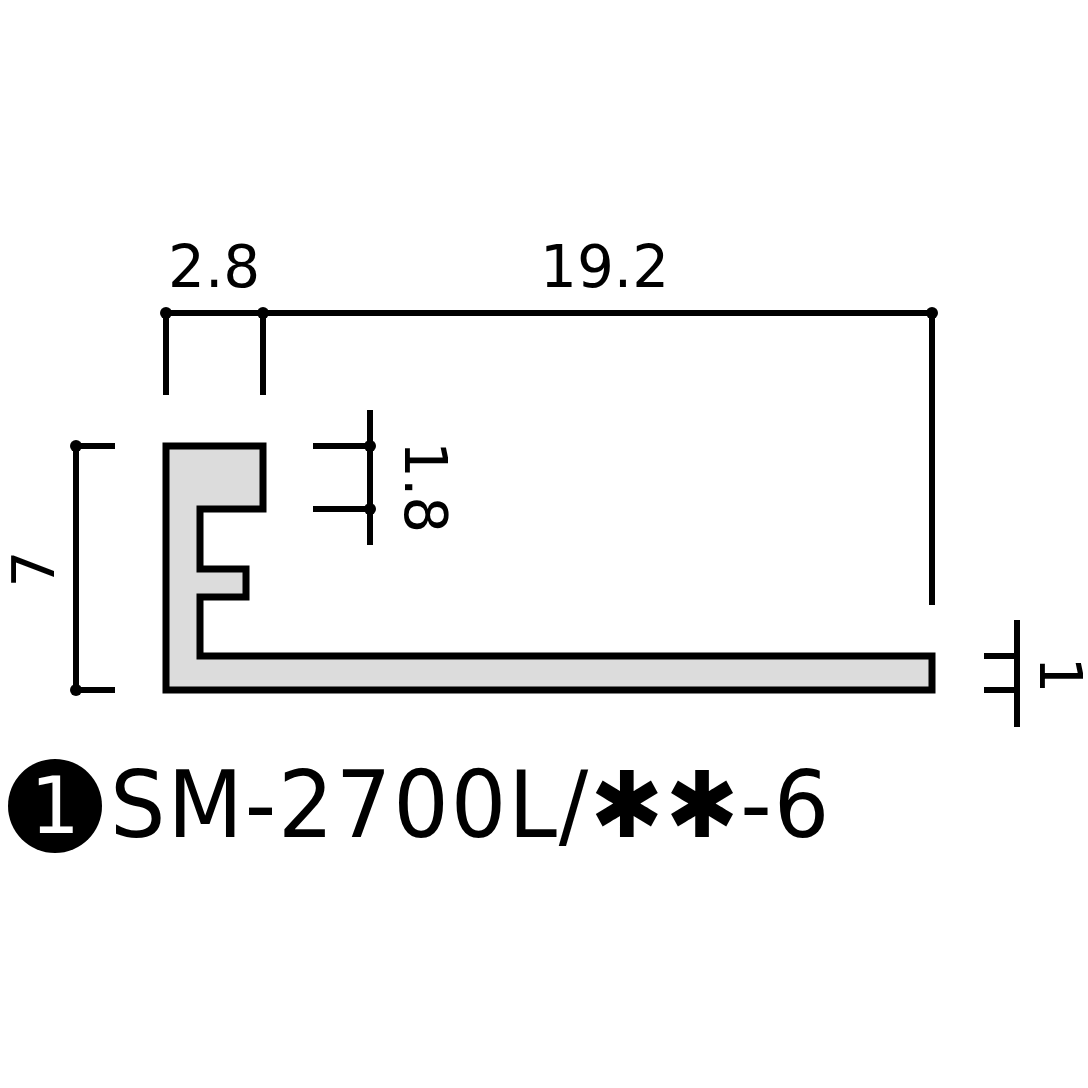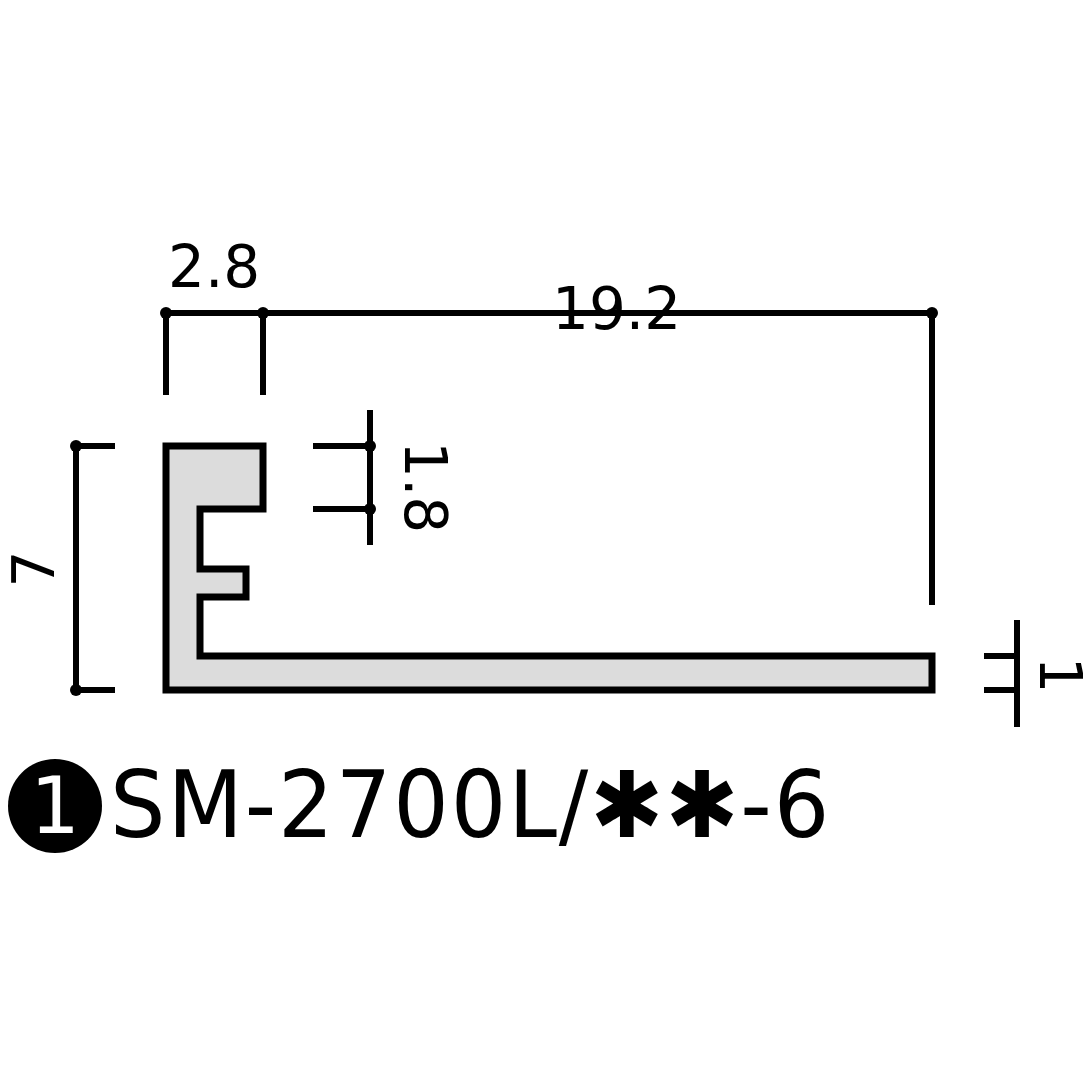--- a/index.html
+++ b/index.html
@@ -53,21 +53,21 @@
       <line x1="1017" y1="620" x2="1017" y2="727"></line>
       <line x1="984" y1="656" x2="1017" y2="656"></line>
       <line x1="984" y1="690" x2="1017" y2="690"></line>
     </g>
 
     <path d="M166,446 L263,446 L263,509 L200,509 L200,569 L246,569 L246,597 L200,597 L200,656 L932,656 L932,690 L166,690 Z" fill="#dcdcdc" stroke="#000" stroke-width="7" stroke-linejoin="miter"></path>
   </svg>
 
   
   <div class="label dim-text" style="left:168px; top:238px;">2.8</div>
-  <div class="label dim-text" style="left:552px; top:238px;margin-top:42px;">19.2</div>
+  <div class="label dim-text" style="left:540px; top:238px;">19.2</div>
   <div class="label dim-text" style="left:4px; top:540px; transform: rotate(-90deg); transform-origin: center; width:60px; text-align:center;">7</div>
   <div class="label dim-text" style="left:385px; top:452px; transform: rotate(90deg); transform-origin: center; width:80px; text-align:center;">1.8</div>
   <div class="label dim-text" style="left:1040px; top:646px; transform: rotate(90deg); transform-origin: center; width:40px; text-align:center;">1</div>
 
   
   <div class="caption">
     <div class="badge">
       <span>1</span>
     </div>
     <div class="code">SM-2700L/✱✱-6</div>

